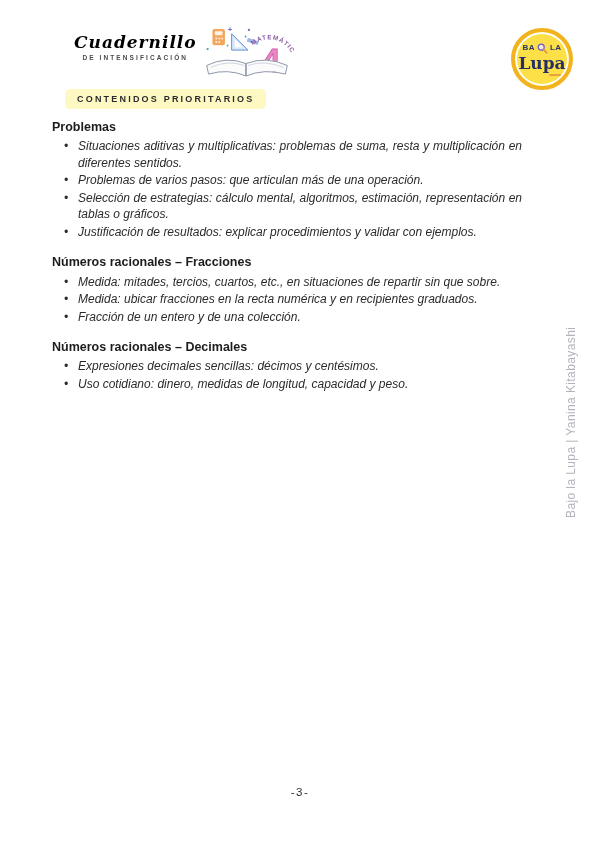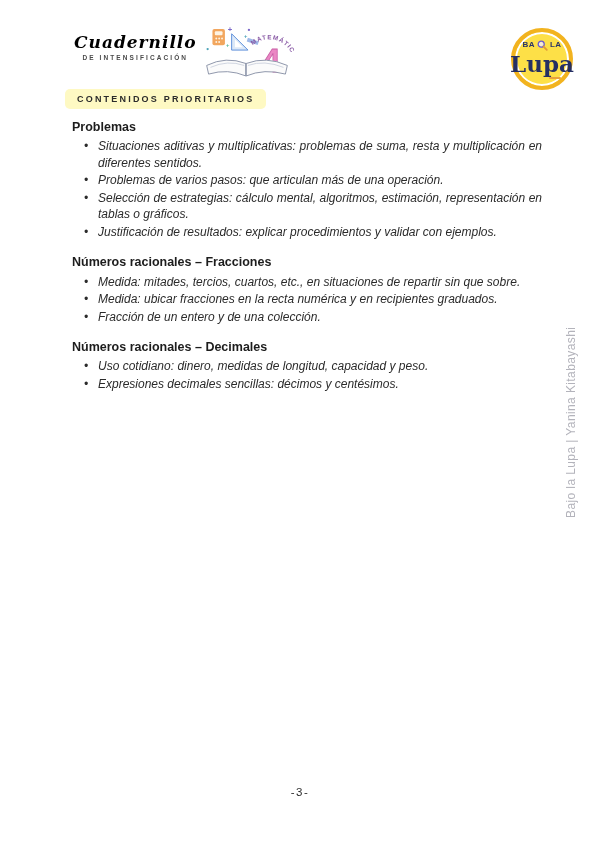--- a/index.html
+++ b/index.html
@@ -62,21 +62,21 @@
     gap: 2px;
     font-size: 8px;
     font-weight: 700;
     color: #2a3468;
     letter-spacing: 0.5px;
     line-height: 1;
   }
   .pub-name {
     font-family: "DejaVu Serif", serif;
     font-weight: 700;
-    font-size: 23px;
+    font-size: 17px;
     color: #252f63;
     line-height: 1;
     margin-top: 1px;
   }
   .pub-mark {
     width: 12px; height: 2px;
     background: #e8a23d;
     border-radius: 1px;
     margin: 2px 0 0 26px;
   }
@@ -92,21 +92,21 @@
     font-size: 9px;
     font-weight: 700;
     letter-spacing: 2.2px;
     color: #2b2b2b;
     line-height: 1;
   }
 
   
   .content {
     position: absolute;
-    left: 72px;
+    left: 52px;
     top: 119px;
     width: 470px;
   }
   .section { margin-bottom: 14px; }
   .section-title {
     font-size: 12.5px;
     font-weight: 700;
     color: #1d1d1d;
     margin: 0 0 3px 0;
     line-height: 1.3;
@@ -248,22 +248,22 @@
       <ul class="bullet-list">
         <li>Medida: mitades, tercios, cuartos, etc., en situaciones de repartir sin que sobre.</li>
         <li>Medida: ubicar fracciones en la recta numérica y en recipientes graduados.</li>
         <li>Fracción de un entero y de una colección.</li>
       </ul>
     </div>
 
     <div class="section">
       <h2 class="section-title">Números racionales – Decimales</h2>
       <ul class="bullet-list">
+        <li>Expresiones decimales sencillas: décimos y centésimos.</li>
         <li>Uso cotidiano: dinero, medidas de longitud, capacidad y peso.</li>
-        <li>Expresiones decimales sencillas: décimos y centésimos.</li>
       </ul>
     </div>
 
   </div>
 
   <div class="credit">Bajo la Lupa | Yanina Kitabayashi</div>
 
   <div class="footer">-3-</div>
 
 </div>

